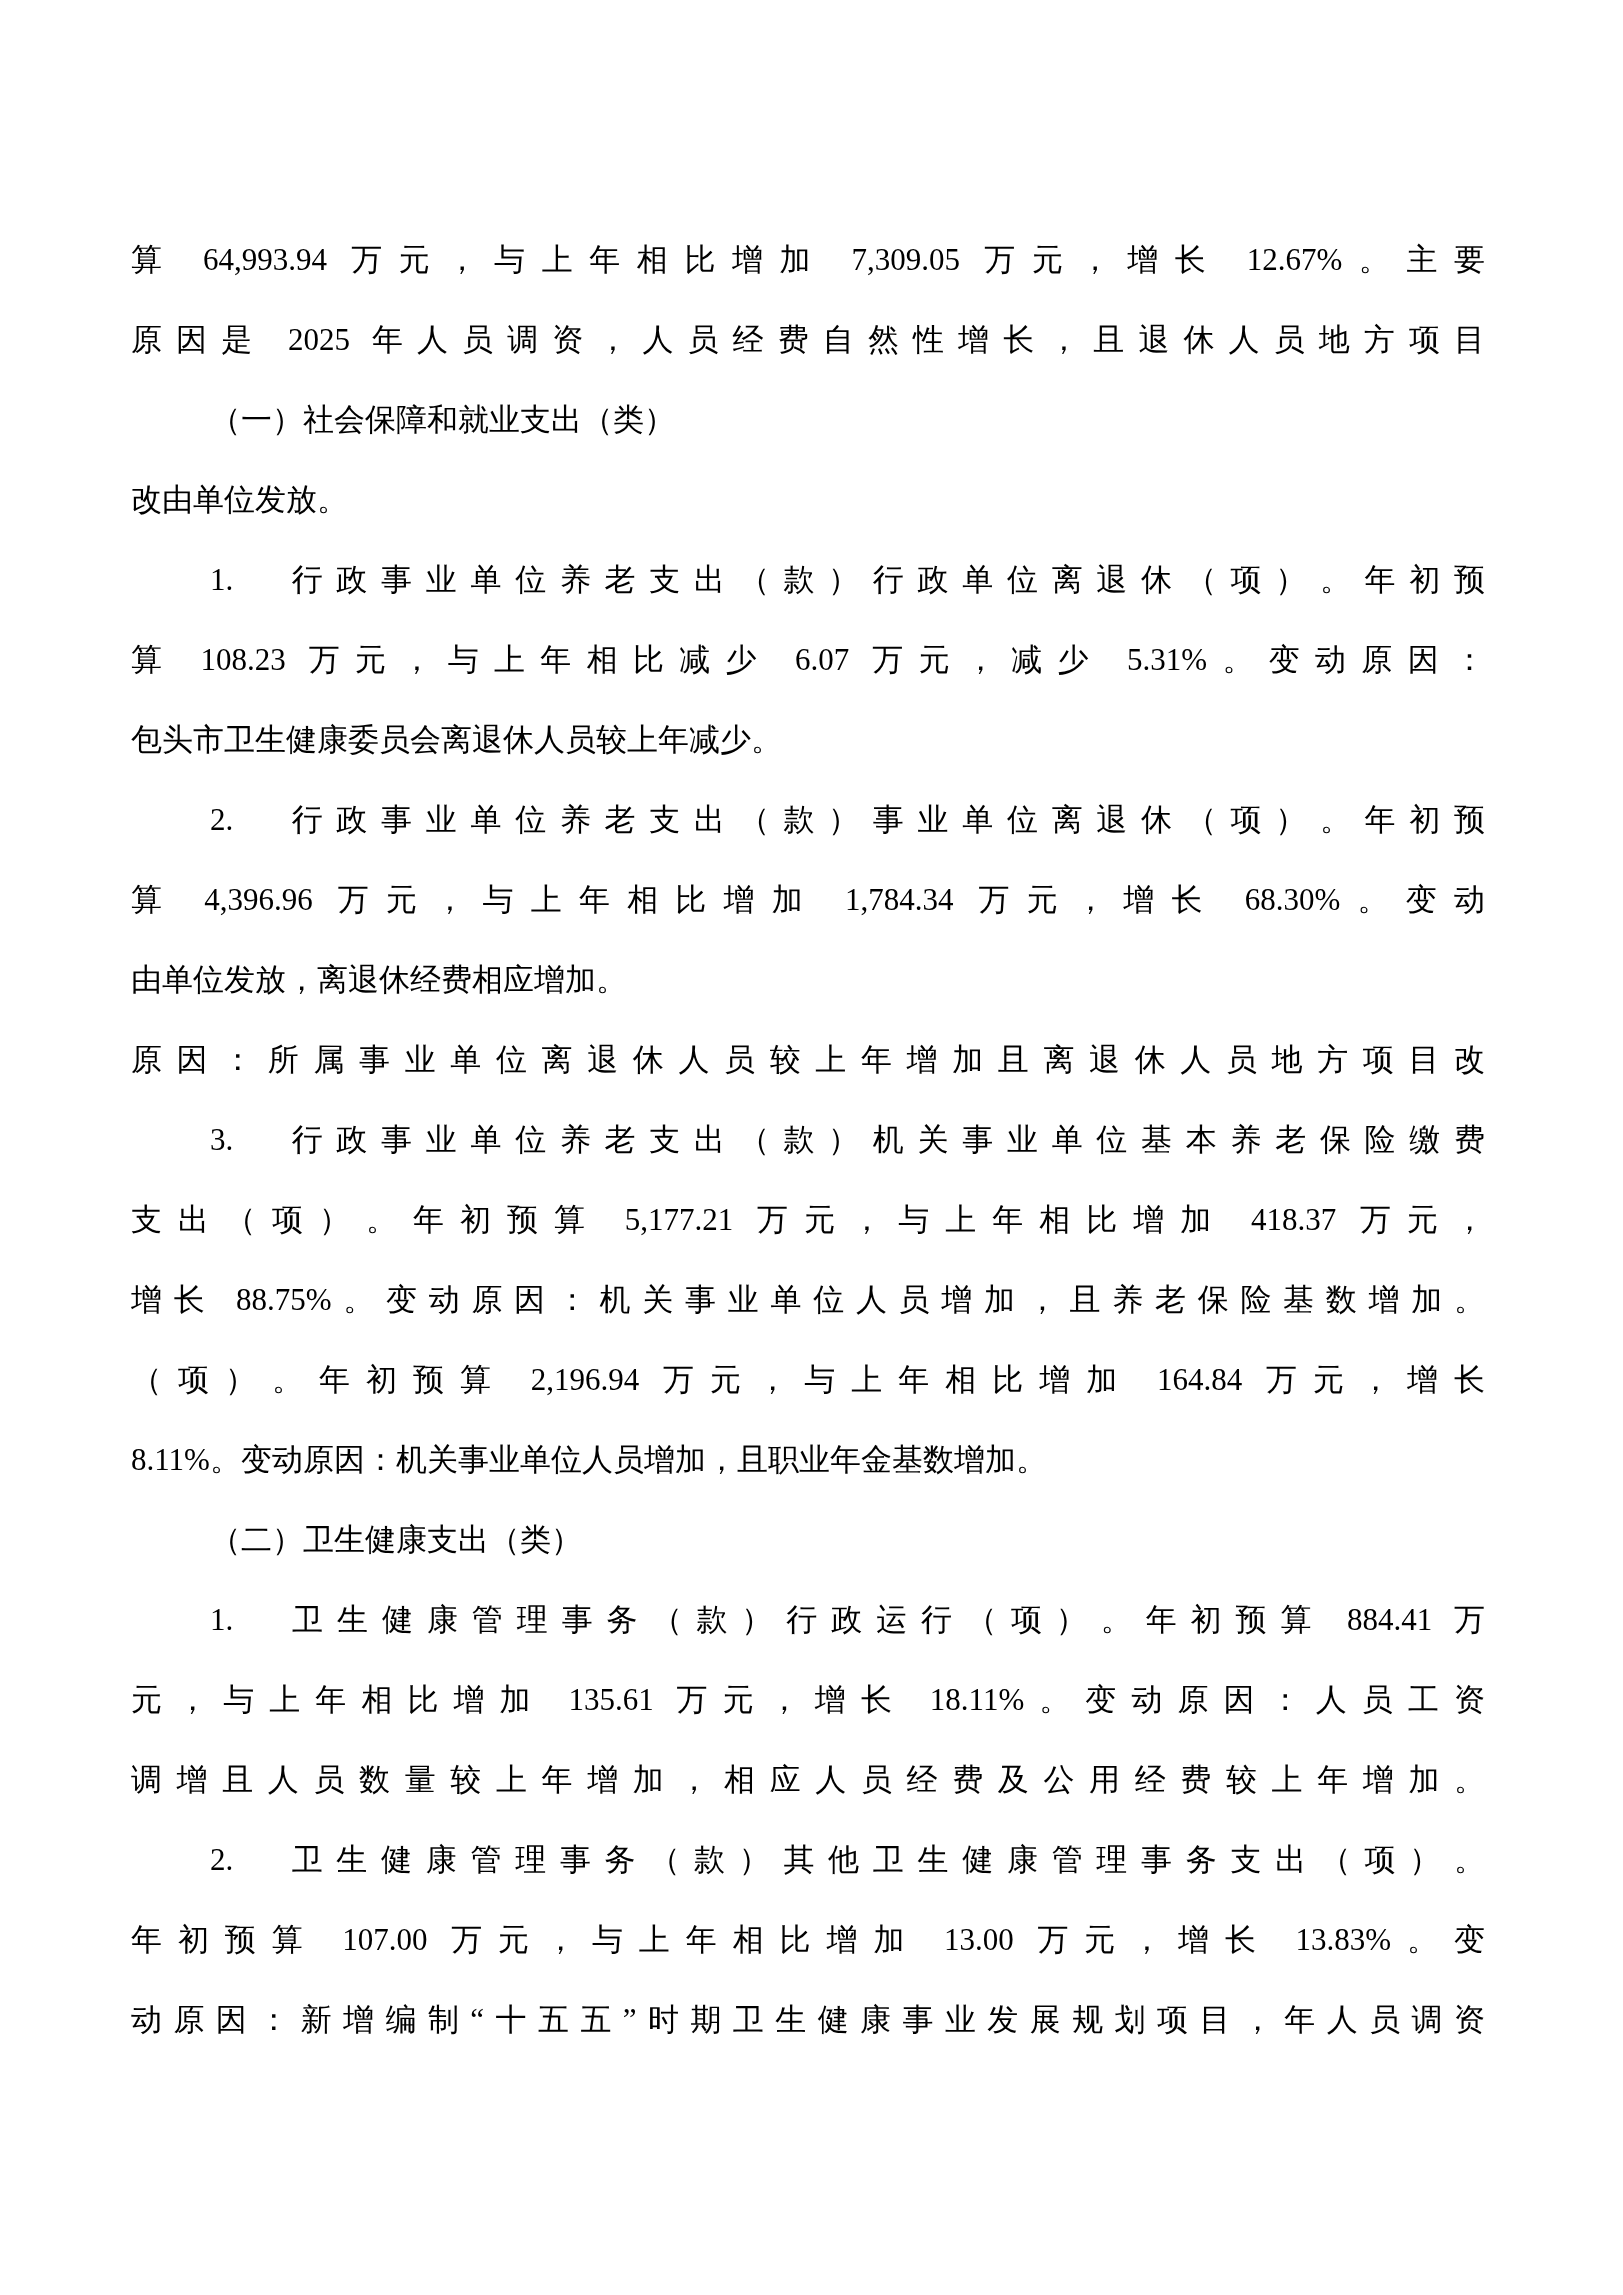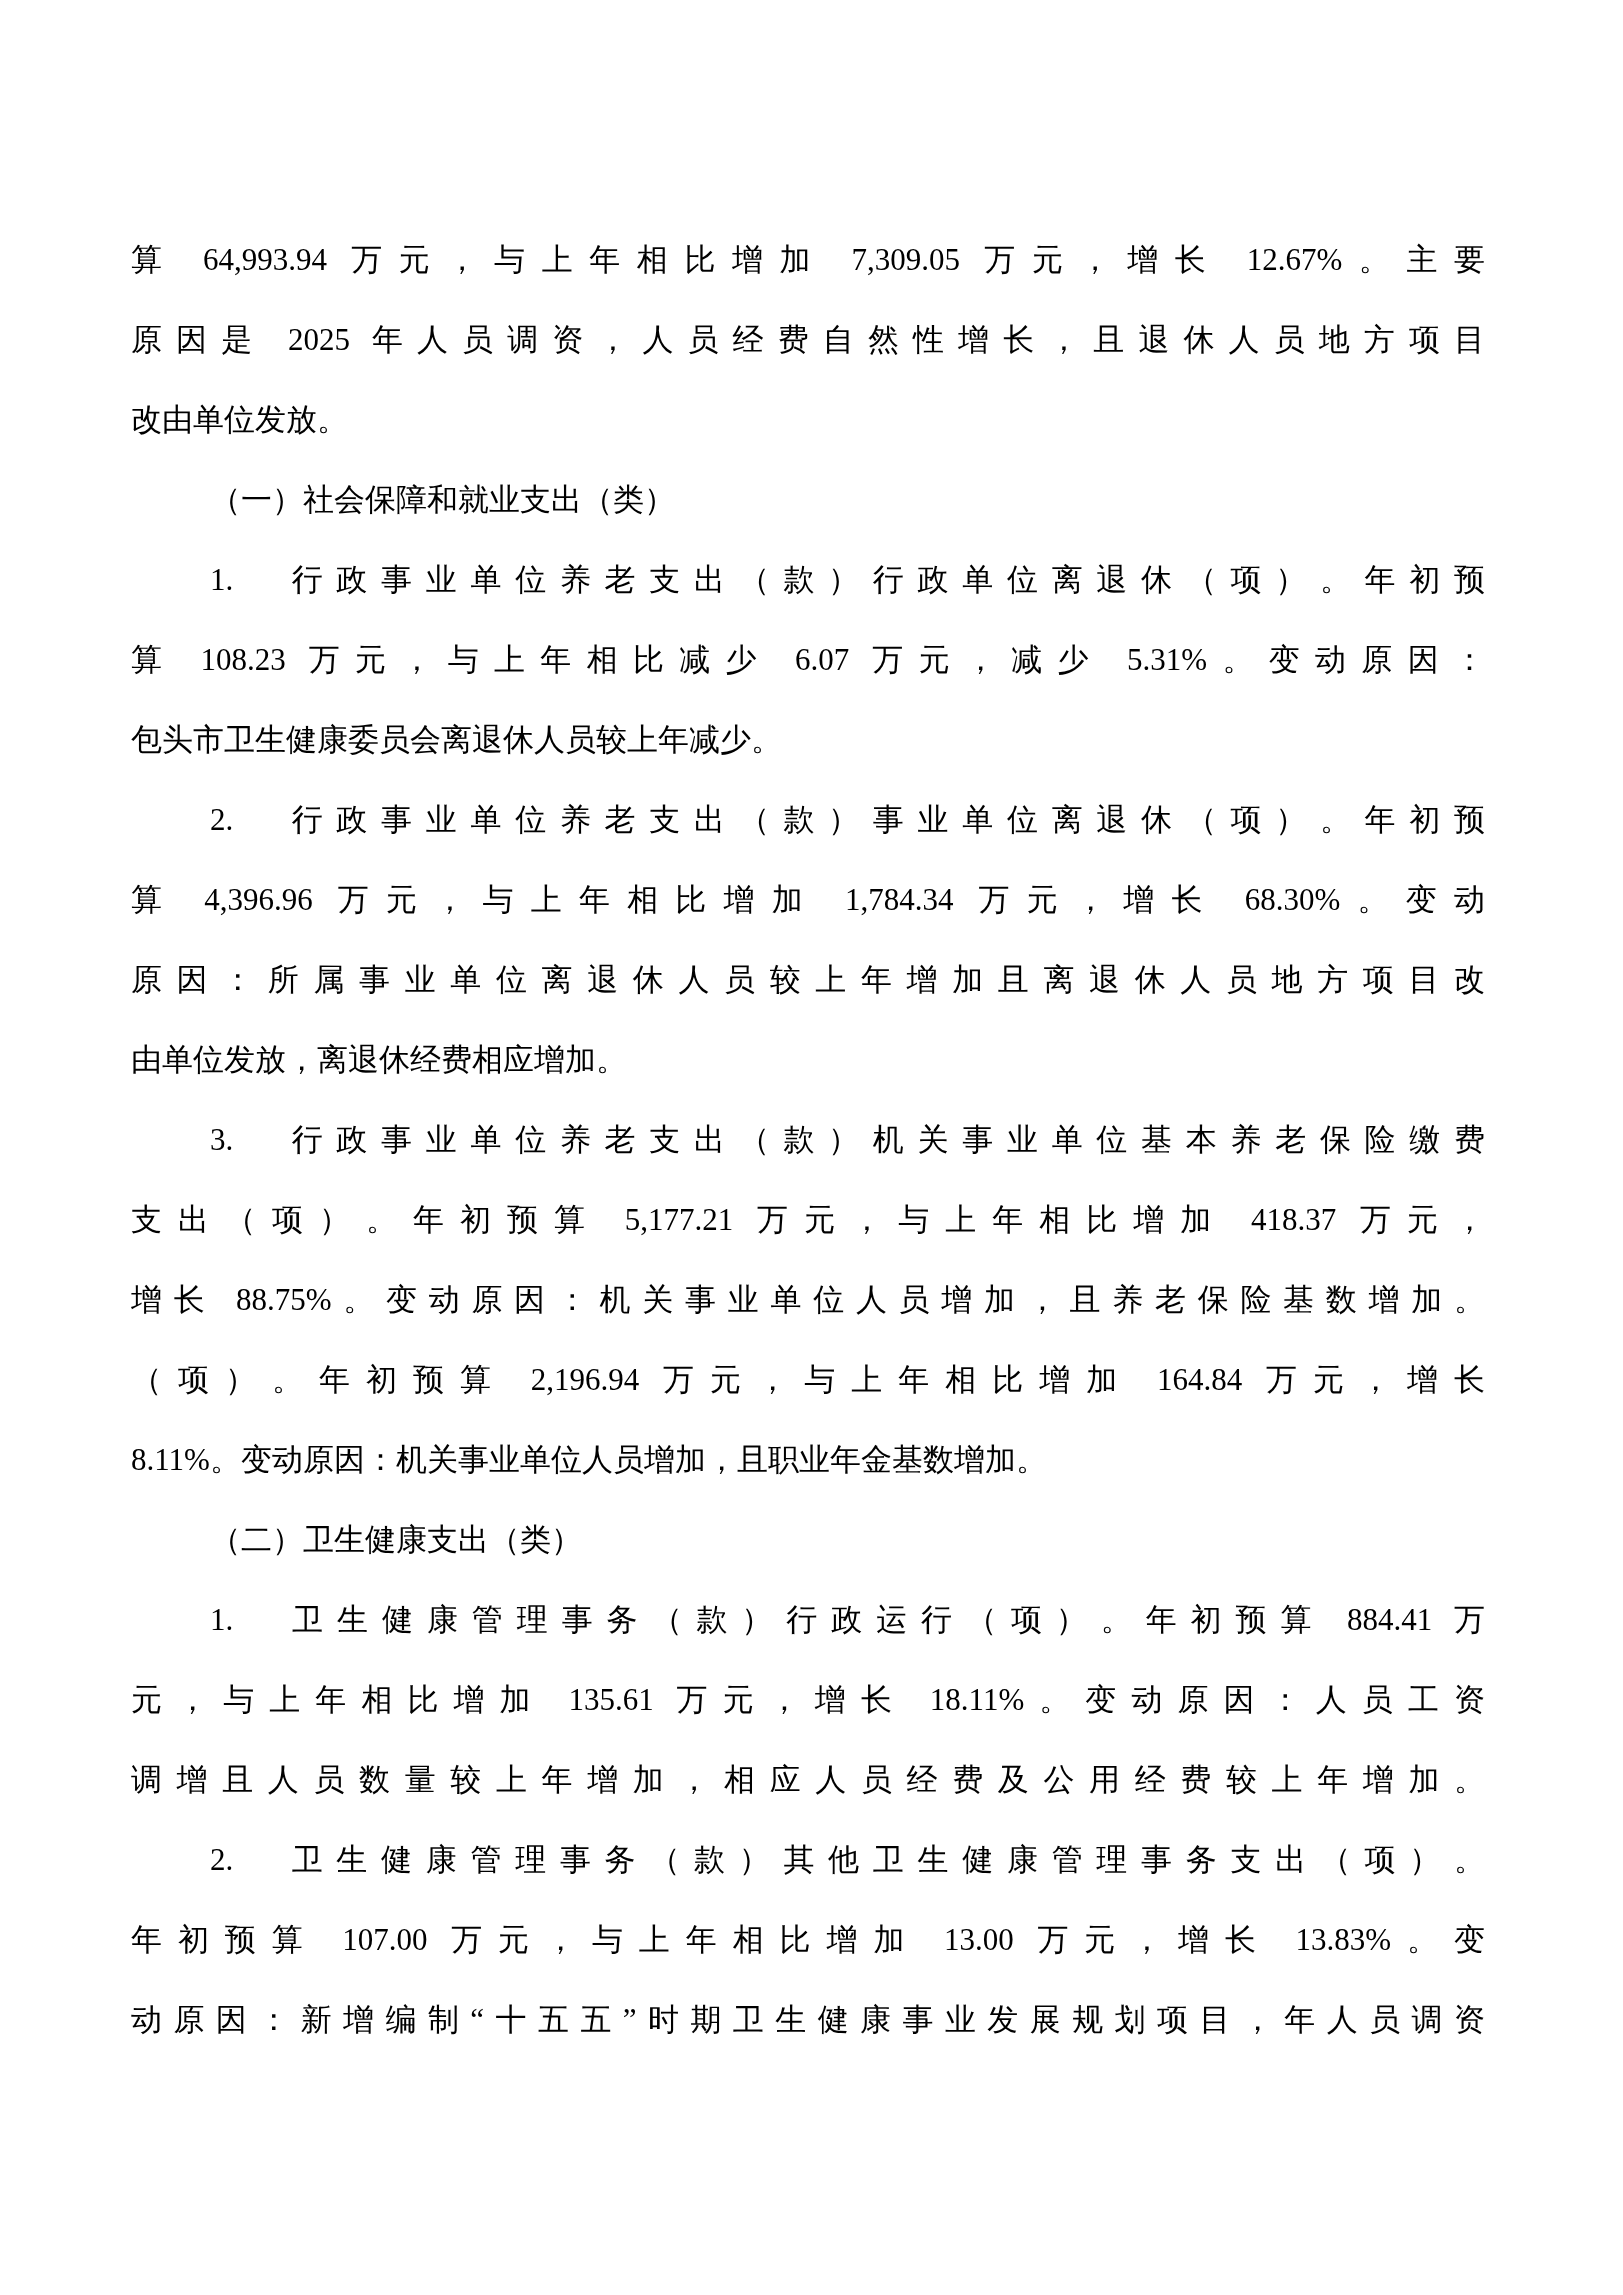--- a/index.html
+++ b/index.html
@@ -42,29 +42,29 @@
     text-indent: 79px;
   }
 </style>
 </head>
 <body>
 
 <div class="page" style="background: rgb(255, 255, 255); color: rgb(0, 0, 0);">
   <div class="textblock">
       <div class="line fill">算 64,993.94 万元，与上年相比增加 7,309.05 万元，增长 12.67%。主要</div>
       <div class="line fill">原因是 2025 年人员调资，人员经费自然性增长，且退休人员地方项目</div>
+      <div class="line indent">（一）社会保障和就业支出（类）</div>
       <div class="line">改由单位发放。</div>
-      <div class="line indent">（一）社会保障和就业支出（类）</div>
       <div class="line indent fill">1.　行政事业单位养老支出（款）行政单位离退休（项）。年初预</div>
       <div class="line fill">算 108.23 万元，与上年相比减少 6.07 万元，减少 5.31%。变动原因：</div>
       <div class="line">包头市卫生健康委员会离退休人员较上年减少。</div>
       <div class="line indent fill">2.　行政事业单位养老支出（款）事业单位离退休（项）。年初预</div>
       <div class="line fill">算 4,396.96 万元，与上年相比增加 1,784.34 万元，增长 68.30%。变动</div>
+      <div class="line">由单位发放，离退休经费相应增加。</div>
       <div class="line fill">原因：所属事业单位离退休人员较上年增加且离退休人员地方项目改</div>
-      <div class="line">由单位发放，离退休经费相应增加。</div>
       <div class="line indent fill">3.　行政事业单位养老支出（款）机关事业单位基本养老保险缴费</div>
       <div class="line fill">支出（项）。年初预算 5,177.21 万元，与上年相比增加 418.37 万元，</div>
       <div class="line fill">增长 88.75%。变动原因：机关事业单位人员增加，且养老保险基数增加。</div>
       <div class="line fill">（项）。年初预算 2,196.94 万元，与上年相比增加 164.84 万元，增长</div>
       <div class="line">8.11%。变动原因：机关事业单位人员增加，且职业年金基数增加。</div>
       <div class="line indent">（二）卫生健康支出（类）</div>
       <div class="line indent fill">1.　卫生健康管理事务（款）行政运行（项）。年初预算 884.41 万</div>
       <div class="line fill">元，与上年相比增加 135.61 万元，增长 18.11%。变动原因：人员工资</div>
       <div class="line fill">调增且人员数量较上年增加，相应人员经费及公用经费较上年增加。</div>
       <div class="line indent fill">2.　卫生健康管理事务（款）其他卫生健康管理事务支出（项）。</div>

